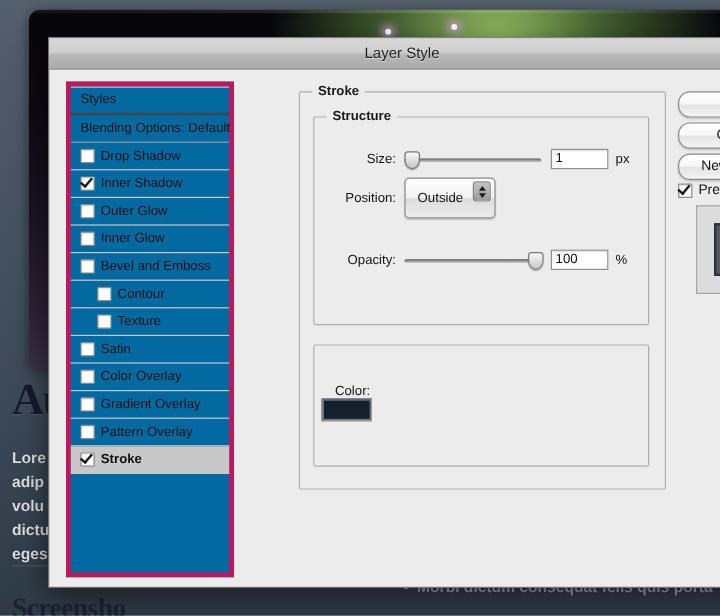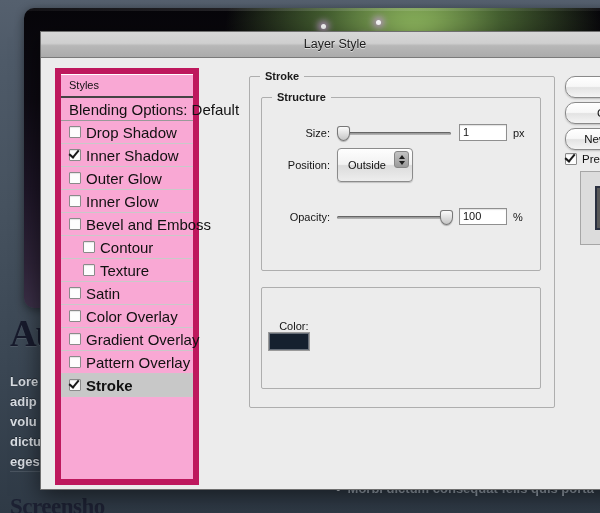--- a/index.html
+++ b/index.html
@@ -78,27 +78,27 @@
     font-size:12.5px;color:#1d1d1d;
     background:linear-gradient(180deg,#d7d7d7 0%,#cfcfcf 45%,#b7b7b7 55%,#ababab 100%);
     border-bottom:1px solid #7a7a7a;
     text-shadow:0 1px 0 rgba(255,255,255,0.55);
   }
   .body-area{position:relative;height:431px;}
 
   
   .styles-panel{
     position:absolute;left:14px;top:10px;width:132px;height:405px;
-    background:#f9a8d4;border:6px solid #be185d;
+    background:#0369a1;border:4px solid #be185d;
     box-shadow:inset 0 1px 0 #fff;
   }
   .sp-row{
     height:22px;display:flex;align-items:center;
     padding-left:8px;border-bottom:1px solid #c9c9c9;
-    font-size:15px;color:#111;white-space:nowrap;
+    font-size:11px;color:#111;white-space:nowrap;
   }
   .sp-row.header{font-size:11px;border-bottom:2px solid #444;}
   .sp-row.header2{border-bottom:1px solid #999;}
   .sp-row.selected{background:#c8c8c8;}
   .sp-row.indent{padding-left:22px;}
   .sp-row.plain{border-bottom:1px solid #c9c9c9;}
   .sp-label{margin-left:5px;}
 
   .cb{
     width:10px;height:10px;flex:0 0 10px;

